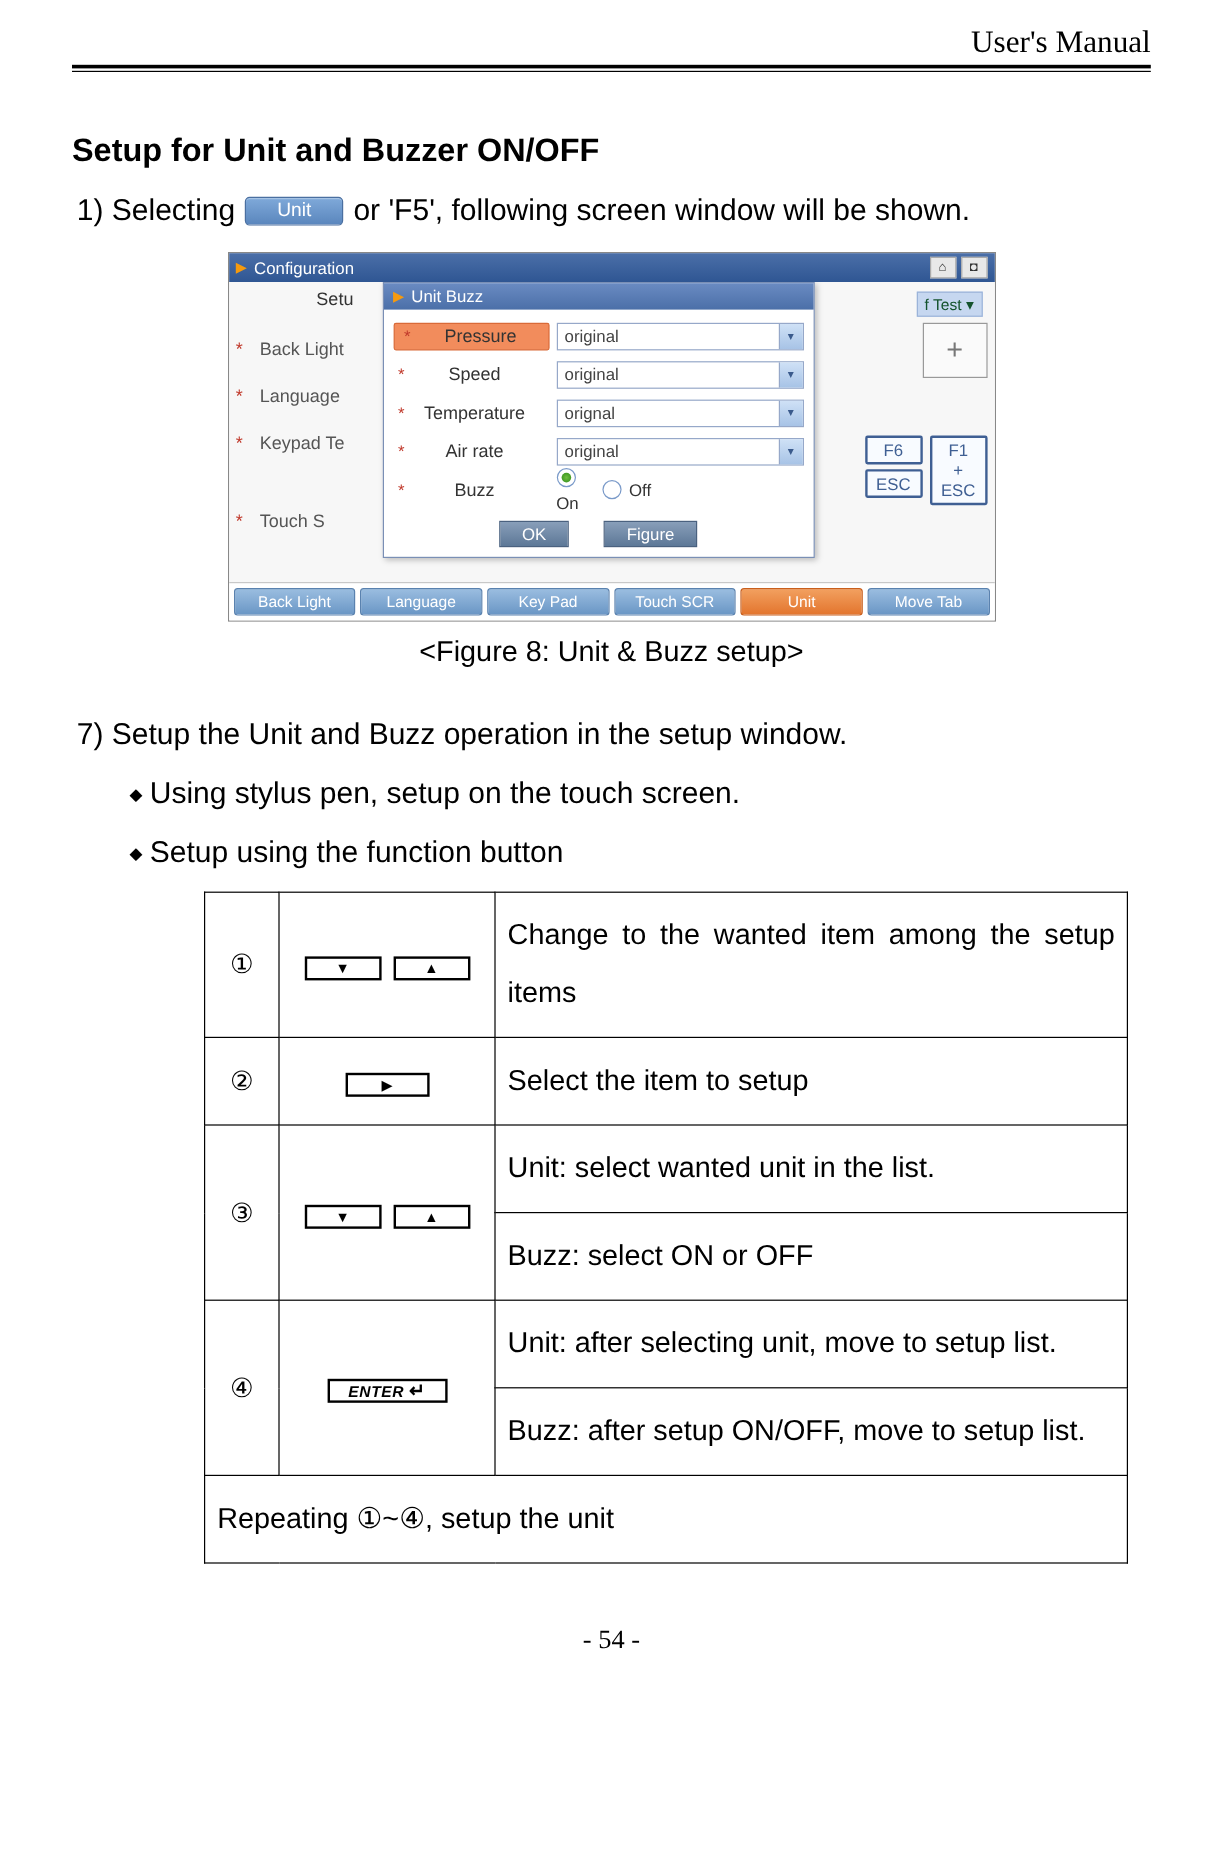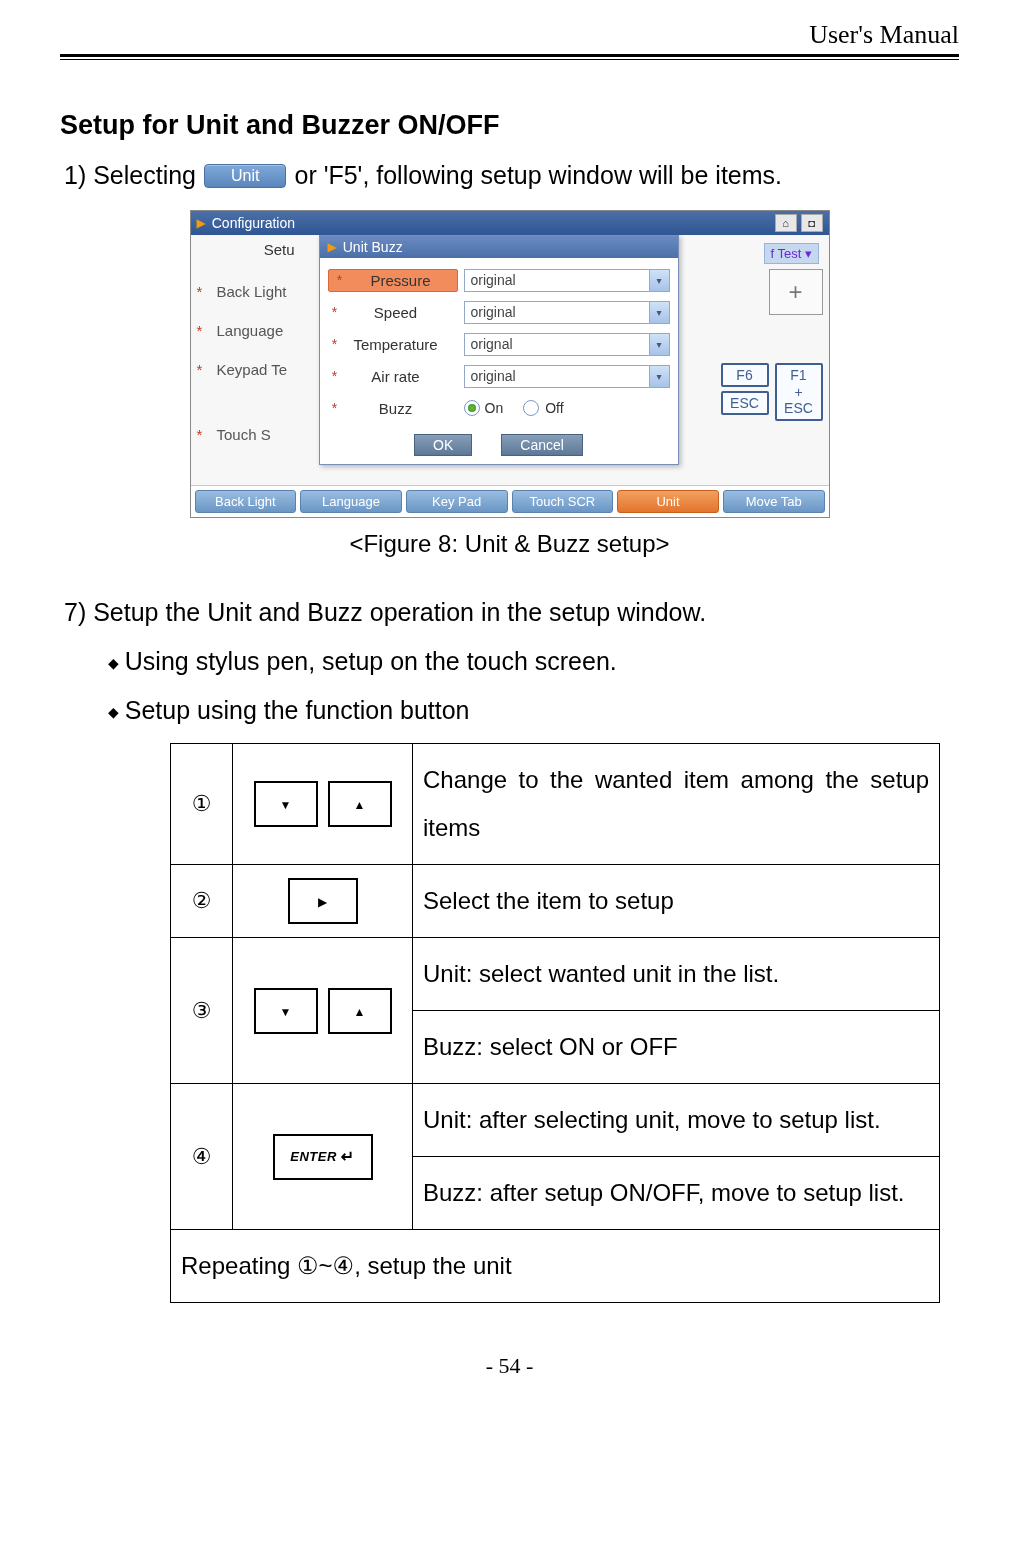--- a/index.html
+++ b/index.html
@@ -227,21 +227,21 @@
       top: 8px;
       width: 140px;
       display:flex;
       flex-direction: column;
       gap: 8px;
     }
     .rc-plus { width: 54px; height: 46px; border:1px solid #999; background:#fafafa; display:flex; align-items:center; justify-content:center; font-size:24px; color:#777; align-self:flex-end;}
     .rc-key-row { display:flex; gap:6px; justify-content:flex-end; margin-top: 40px;}
     .rc-key { width:48px; border:2px solid #3f5f93; background:#f8fbff; text-align:center; padding:2px 0; font-size:14px; color:#3f5f93; border-radius:2px;}
     .rc-ftest {
-      background:#c6d7f0; border:1px solid #9bb3d9; color:#6d28d9;
+      background:#c6d7f0; border:1px solid #9bb3d9; color:#14532d;
       font-size:13px; padding:2px 6px; position:absolute; right:4px; top:0;
     }
 
     .bottom-bar {
       display: flex;
       gap: 4px;
       padding: 4px;
       background: #fff;
       border-top: 1px solid #c8c8c8;
     }
@@ -300,21 +300,21 @@
       width: 180px;
       text-align: center;
     }
     .func-table td.desc {
       line-height: 2.0;
     }
     .func-table td.desc.justify { text-align: justify; }
 
     .key-group { display:inline-flex; gap:10px; }
     .kbtn {
-      width: 64px; height: 46px;
+      width: 64px; height: 20px;
       border: 2px solid #000;
       display: inline-flex;
       align-items: center;
       justify-content: center;
       font-size: 16px;
       background: #fff;
     }
     .kbtn.small { width: 70px; }
     .kbtn.enter { width: 100px; font-size: 13px; font-style: italic; font-weight:bold; letter-spacing: 0.5px; gap:4px;}
     .kbtn .tri-down::before { content:"▼"; font-size:12px; }
@@ -333,21 +333,21 @@
 <body>
 
 <div class="page-header">User's Manual</div>
 <hr class="header-rule">
 
 <div class="section-title">Setup for Unit and Buzzer ON/OFF</div>
 
 <div class="line1">
   <span>1) Selecting </span>
   <span class="unit-btn">Unit</span>
-  <span> or 'F5', following setup window will be items.</span>
+  <span> or 'F5', following screen window will be shown.</span>
 </div>
 
 <div class="screenshot-wrap">
   <div class="screenshot">
 
     <div class="titlebar">
       <div class="titlebar-left">
         <span class="title-arrow">▶</span>
         <span>Configuration</span>
       </div>
@@ -425,34 +425,34 @@
                 <span>original</span>
                 <span class="dd-arrow">▾</span>
               </div>
           </div>
           <div class="dialog-row">
             <div class="lbl-wrap">
                 <span class="ast">*</span>
                 <span class="lbl">Buzz</span>
               </div>
             <div class="buzz-radio">
-              <span style="display:flex;align-items:flex-end;gap:5px;">
+              <span style="display:flex;align-items:flex-start;gap:5px;flex-direction:column;">
                   <span class="radio on"></span>
                   <span>On</span>
                 </span>
               <span style="display:flex;align-items:center;gap:6px;">
                   <span class="radio"></span>
                   <span>Off</span>
                 </span>
             </div>
           </div>
         </div>
         <div class="dialog-btns">
           <span class="dbtn">OK</span>
-          <span class="dbtn">Cancel</span>
+          <span class="dbtn">Figure</span>
         </div>
       </div>
 
       <div class="right-col">
         <div class="rc-ftest"><span>f Test</span> ▾</div>
         <div style="height:18px"></div>
         <div class="rc-plus">+</div>
         <div class="rc-key-row">
           <div>
             <div class="rc-key">F6</div>

